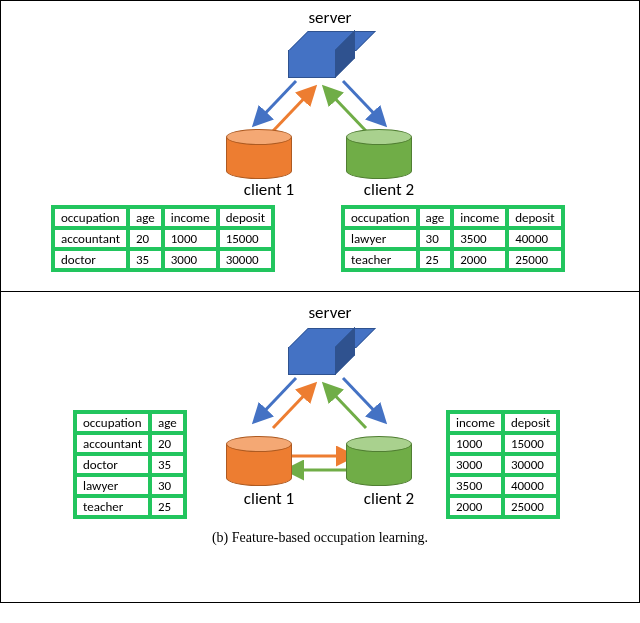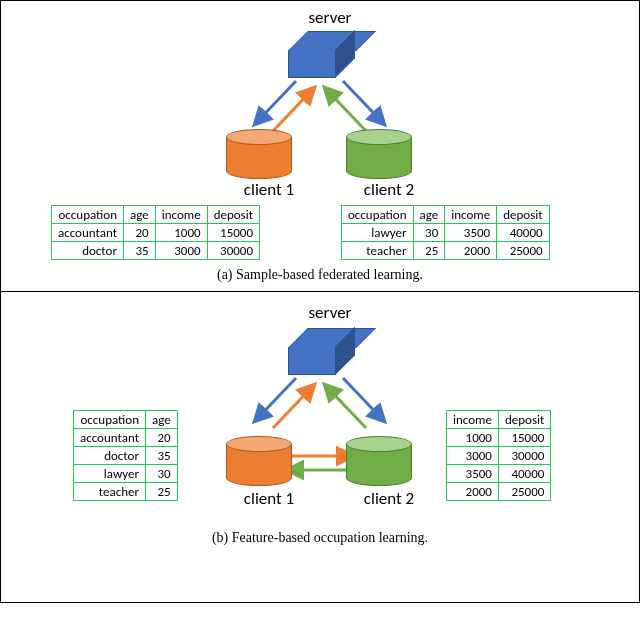--- a/index.html
+++ b/index.html
@@ -115,23 +115,23 @@
     pointer-events: none;
   }
   
   table.data {
     position: absolute;
     border-collapse: collapse;
     font-size: 13px;
     background: #fff;
   }
   table.data th, table.data td {
-    border: 1px solid #22c55e;
+    border: 4px solid #22c55e;
     padding: 1px 6px;
-    text-align: right;
+    text-align: left;
     font-weight: normal;
     white-space: nowrap;
     margin-top: 40px;
   }
 </style>
 </head>
 <body>
 
 <div class="container">
 
@@ -215,21 +215,20 @@
       </tr>
       <tr>
         <td>teacher</td>
         <td>25</td>
         <td>2000</td>
         <td>25000</td>
       </tr>
     </tbody>
       </table>
 
-    <div class="caption" style="top:266px;">(a)  Sample-based federated learning.</div>
   </div>
 
   <hr class="divider">
 
   <div class="panel panel-b">
     <div class="label" style="left:0; top:10px; width:100%;">server</div>
 
     <div class="cube" style="left:287px; top:36px;">
       <div class="cube-top"></div>
         <div class="cube-front"></div>

